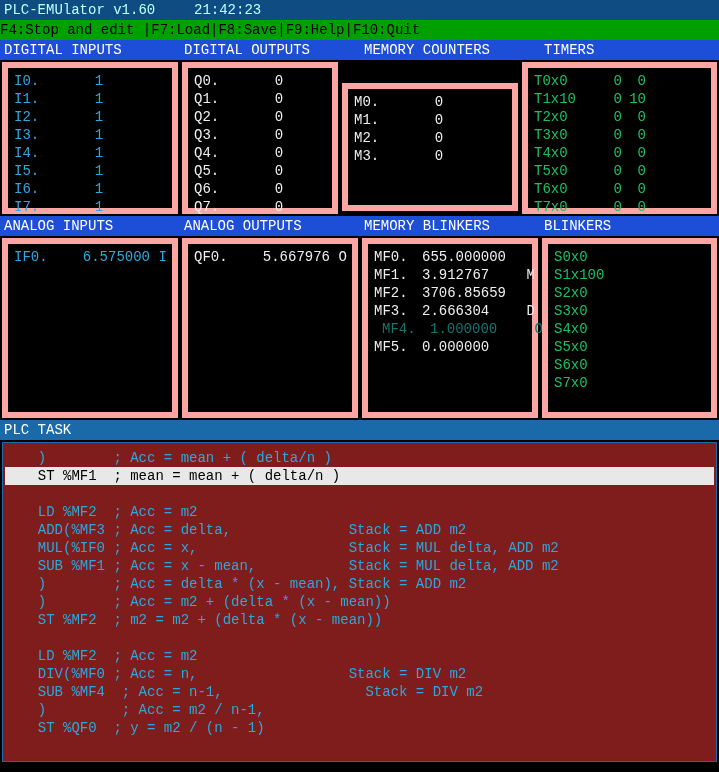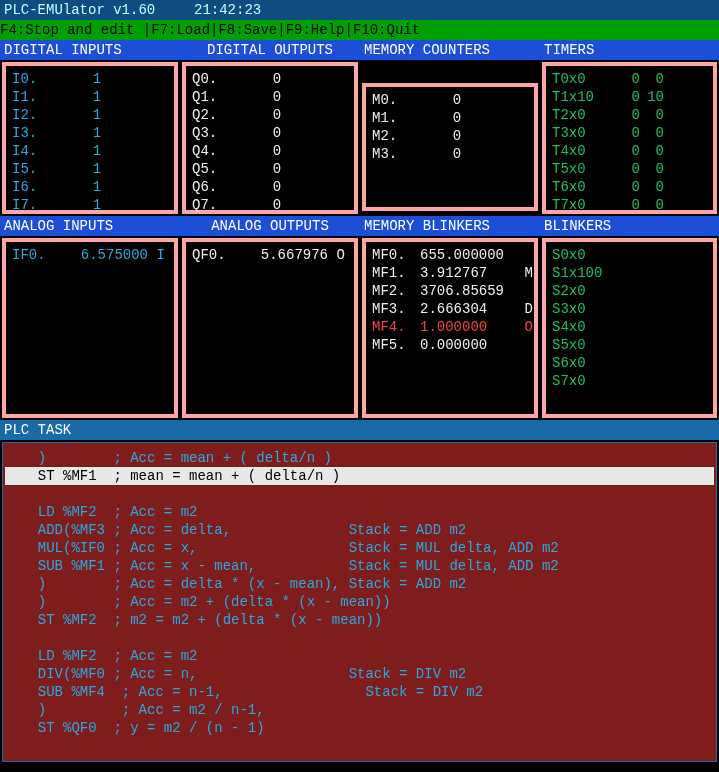--- a/index.html
+++ b/index.html
@@ -35,33 +35,33 @@
   }
   .section-header-row {
     display: flex;
     background: #1d4ed8;
     color: #fff;
   }
   .section-header-row .sh {
     padding: 1px 4px;
   }
   .sh1 { width: 180px; }
-  .sh2 { width: 180px; text-align: center; }
+  .sh2 { width: 180px; }
   .sh3 { width: 180px; }
   .sh4 { flex: 1; }
   .panel {
-    border: 4px solid #fca5a5;
+    border: 6px solid #fca5a5;
     background: #000;
     margin-top: 2px;
     margin-bottom: 2px;
     padding: 4px 6px;
     white-space: pre;
   }
   .p1 { width: 176px; height: 152px; color: #2aa9df; }
-  .p2 { width: 176px; height: 152px; color: #eee; }
+  .p2 { width: 156px; height: 152px; color: #eee; }
   .p3 { width: 176px; height: 128px; color: #eee; margin-top: 23px; }
   .p4 { flex: 1; height: 152px; color: #18c060; }
   .p5 { width: 176px; height: 180px; color: #2aa9df; }
   .p6 { width: 176px; height: 180px; color: #eee; }
   .p7 { width: 176px; height: 180px; color: #eee; }
   .p8 { flex: 1; height: 180px; color: #18c060; }
   .task-header {
     background: #1a6aaa;
     color: #fff;
     padding: 1px 4px;
@@ -77,21 +77,21 @@
     overflow: hidden;
   }
   .code-line {
     padding: 0 16px;
     height: 18px;
   }
   .code-line.sel {
     background: #e8e8e8;
     color: #000;
   }
-  .mv-error { color: #ef4444; }
+  .mv-error { color: #0f766e; margin-left: 8px; }
   .row { display: block; }
   
   .di-row .c1 { display:inline-block; width: 48px; }
   .di-row .c2 { display:inline-block; width: 16px; text-align:right; }
   .do-row .c1 { display:inline-block; width: 48px; }
   .do-row .c2 { display:inline-block; width: 16px; text-align:right; }
   .mc-row .c1 { display:inline-block; width: 48px; }
   .mc-row .c2 { display:inline-block; width: 16px; text-align:right; }
   .tm-row .c1 { display:inline-block; width: 64px; }
   .tm-row .c2 { display:inline-block; width: 24px; text-align:right; }

